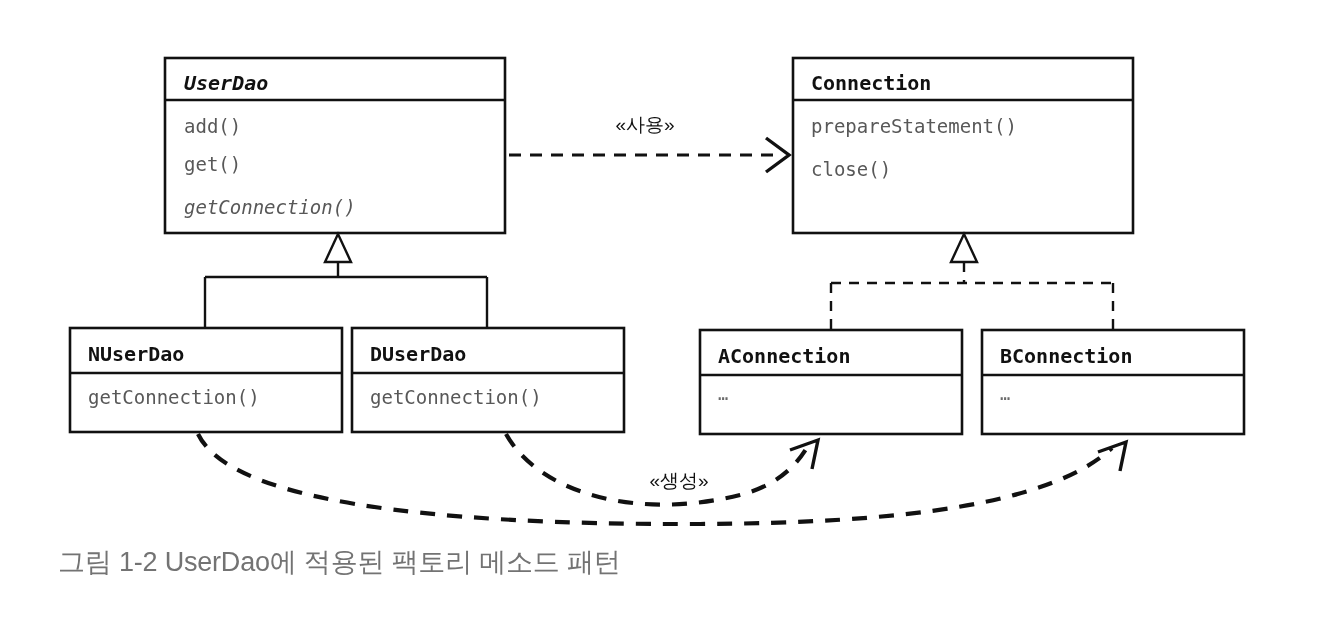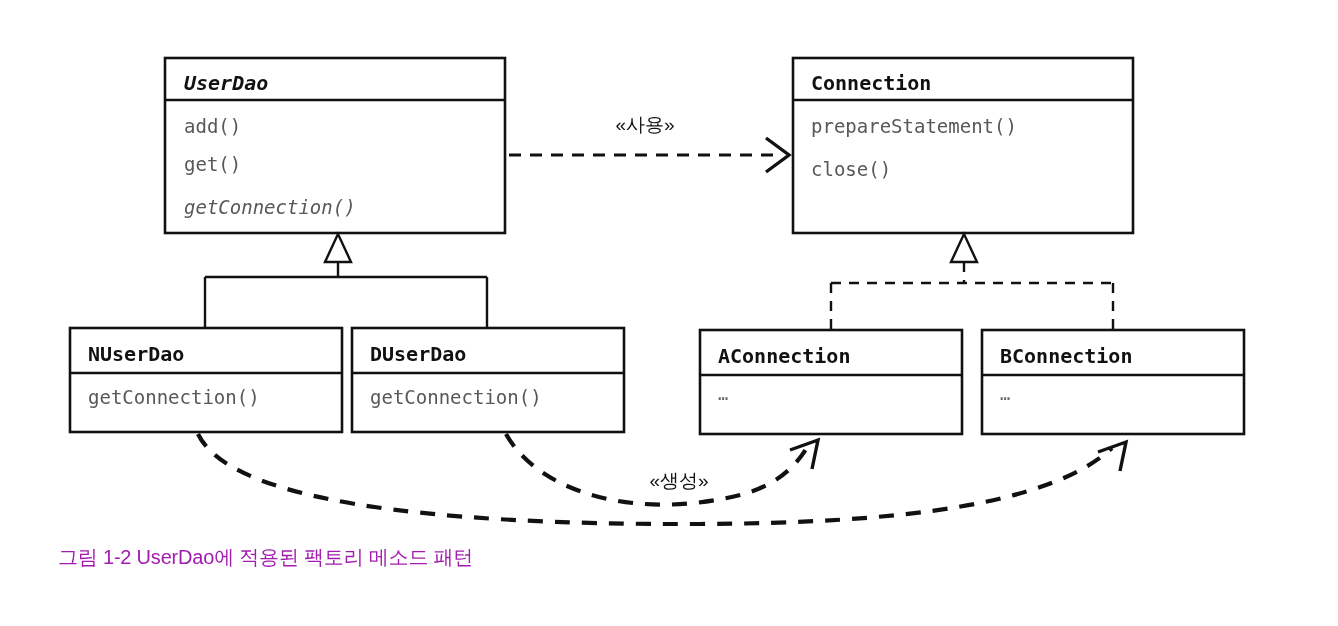--- a/index.html
+++ b/index.html
@@ -100,22 +100,22 @@
     font-family: "Liberation Sans", sans-serif;
     font-size: 19px;
     fill: #111111;
     text-anchor: middle;
   }
   .caption-text {
     position: absolute;
     left: 58px;
     top: 544px;
     font-family: "Liberation Sans", sans-serif;
-    font-size: 20px;
-    color: #a21caf;
+    font-size: 27px;
+    color: #737373;
     white-space: nowrap;
     letter-spacing: -0.2px;
   }
 </style>
 </head>
 <body>
 
 <div id="figure-root">
 
   <svg class="diagram" viewBox="0 0 1338 626">

